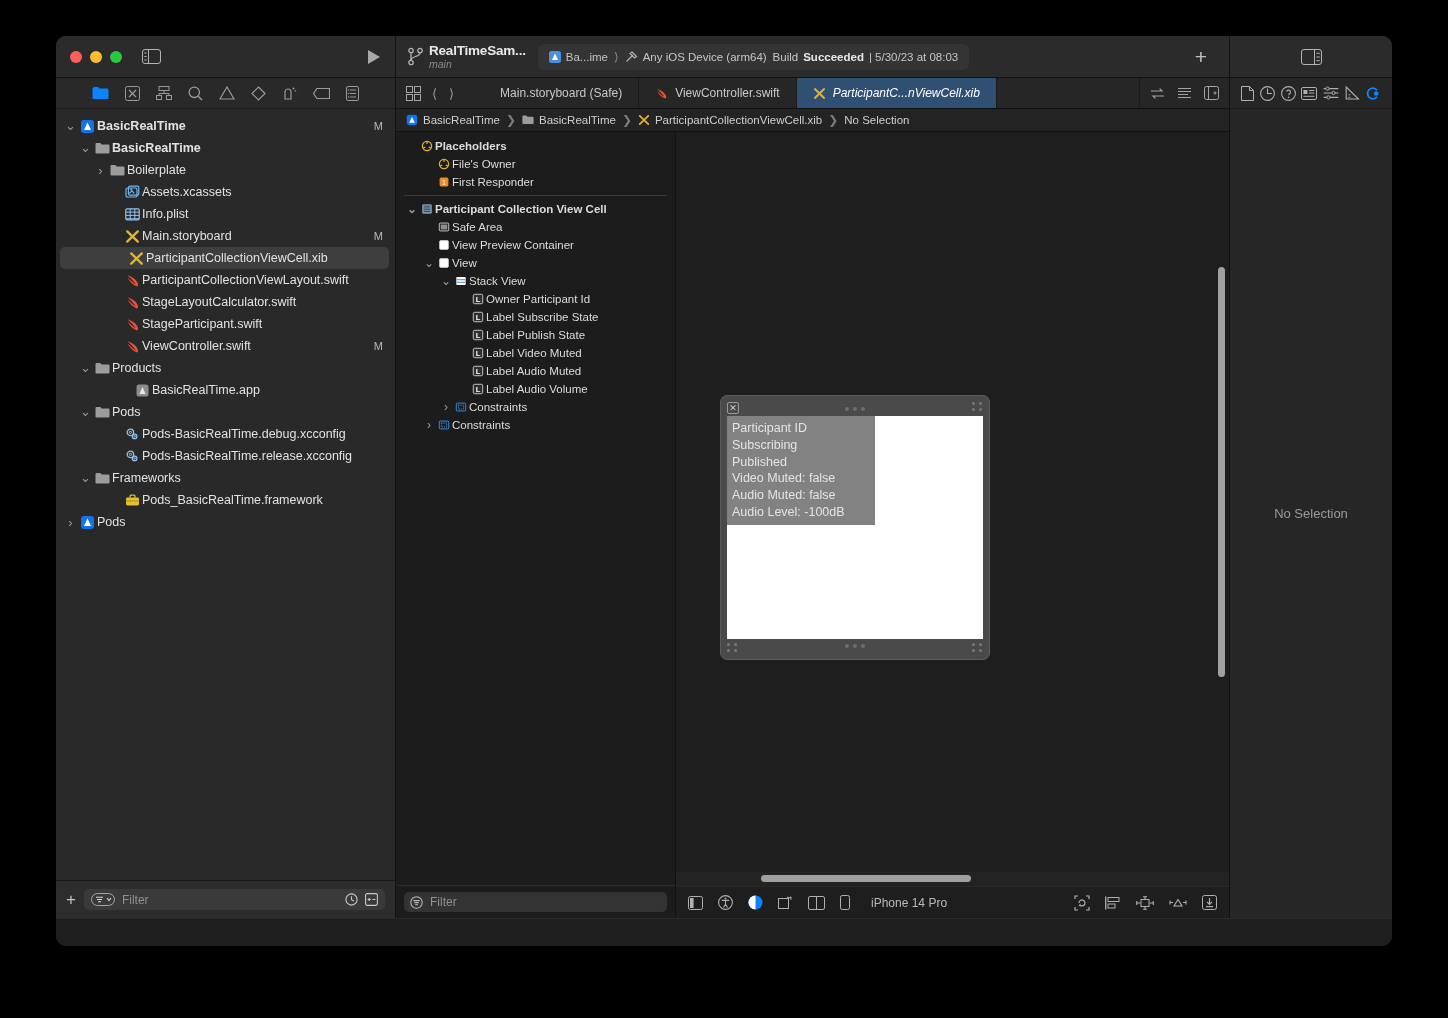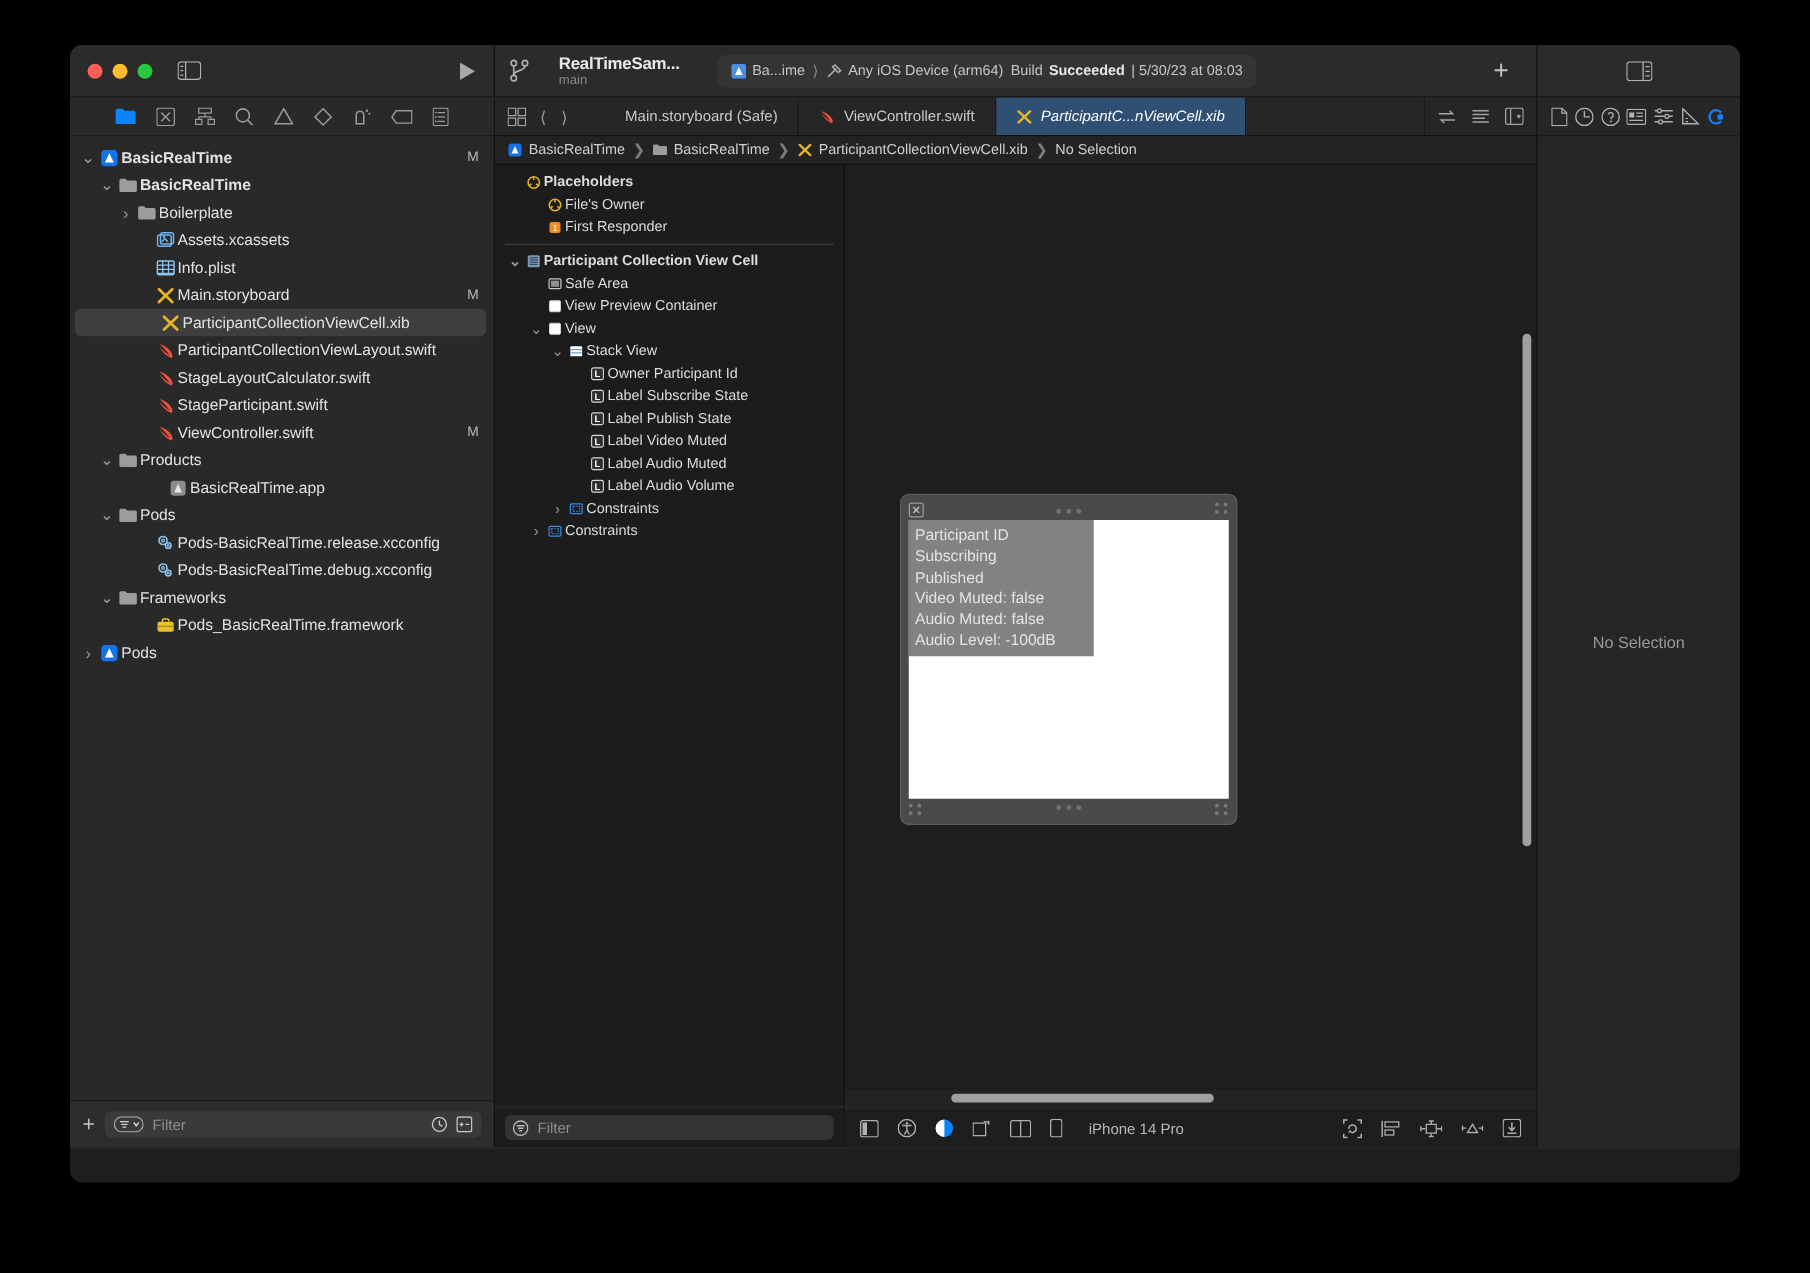--- a/index.html
+++ b/index.html
@@ -33,27 +33,27 @@
     padding:0 14px;
     border-right:1px solid #121212;
   }
   .traffic { display:flex; gap:8px; align-items:center; }
   .dot { width:12px;height:12px;border-radius:50%; }
   .dot.r{background:#ff5f57;} .dot.y{background:#febc2e;} .dot.g{background:#28c840;}
   .sidebar-toggle { margin-left:20px; }
   .run-btn { margin-left:auto; }
 
   .tb-mid {
-    flex:1; display:flex; align-items:center; gap:24px;
+    flex:1; display:flex; align-items:center; gap:6px;
     padding:0 12px; background:#2b2b2b;
   }
   .branch-block { display:flex; align-items:center; gap:7px; }
   .branch-text { line-height:1.15; }
   .proj-name { color:#e8e8e8; font-size:13.5px; font-weight:bold; letter-spacing:-.2px;}
-  .branch-name { color:#8a8a8a; font-size:10.5px; }
+  .branch-name { color:#8a8a8a; font-size:10.5px;font-style:italic; }
   .status-pill {
     background:#343434; border-radius:6px;
     height:26px; display:flex; align-items:center; gap:6px;
     padding:0 11px; margin-left:6px;
   }
   .pill-seg { color:#c6c6c6; font-size:11.5px; display:flex; align-items:flex-end; gap:5px; }
   .pill-seg b { color:#e8e8e8; font-weight:bold; }
   .chev-sep { color:#8a8a8a; font-size:12px; }
   .plus-btn { margin-left:auto; color:#c0c0c0; font-size:21px; font-weight:300; line-height:1; padding:0 10px; }
   .tb-right {
@@ -537,33 +537,33 @@
           <div class="row" style="padding-left: 53px;">
             <span class="disc"></span>
             <span class="ficon">
               <svg width="15" height="15" viewBox="0 0 15 15">
                 <circle cx="5.4" cy="5.4" r="3.2" fill="none" stroke="#8fc3ef" stroke-width="1.3"></circle>
                 <circle cx="5.4" cy="5.4" r="1.1" fill="none" stroke="#8fc3ef" stroke-width="1"></circle>
                 <circle cx="9.6" cy="9.4" r="2.3" fill="none" stroke="#8fc3ef" stroke-width="1.2"></circle>
                 <circle cx="9.6" cy="9.4" r="0.8" fill="none" stroke="#8fc3ef" stroke-width="0.9"></circle>
               </svg>
             </span>
-            <span class="rlabel">Pods-BasicRealTime.release.xcconfig</span>
+            <span class="rlabel">Pods-BasicRealTime.debug.xcconfig</span>
           </div>
           <div class="row" style="padding-left: 53px;">
             <span class="disc"></span>
             <span class="ficon">
               <svg width="15" height="15" viewBox="0 0 15 15">
                 <circle cx="5.4" cy="5.4" r="3.2" fill="none" stroke="#8fc3ef" stroke-width="1.3"></circle>
                 <circle cx="5.4" cy="5.4" r="1.1" fill="none" stroke="#8fc3ef" stroke-width="1"></circle>
                 <circle cx="9.6" cy="9.4" r="2.3" fill="none" stroke="#8fc3ef" stroke-width="1.2"></circle>
                 <circle cx="9.6" cy="9.4" r="0.8" fill="none" stroke="#8fc3ef" stroke-width="0.9"></circle>
               </svg>
             </span>
-            <span class="rlabel">Pods-BasicRealTime.debug.xcconfig</span>
+            <span class="rlabel">Pods-BasicRealTime.release.xcconfig</span>
           </div>
           <div class="row" style="padding-left: 23px;">
             <span class="disc" style="font-size: 13px; line-height: 8px;">⌄</span>
             <span class="ficon">
               <svg width="15" height="15" viewBox="0 0 15 15">
                 <path d="M0.5 3.2a1.2 1.2 0 0 1 1.2-1.2h3.6l1.4 1.4h6.6a1.2 1.2 0 0 1 1.2 1.2v7a.9.9 0 0 1-.9.9H1.4a.9.9 0 0 1-.9-.9z" fill="#9c9c9c"></path>
               </svg>
             </span>
             <span class="rlabel">Frameworks</span>
           </div>

